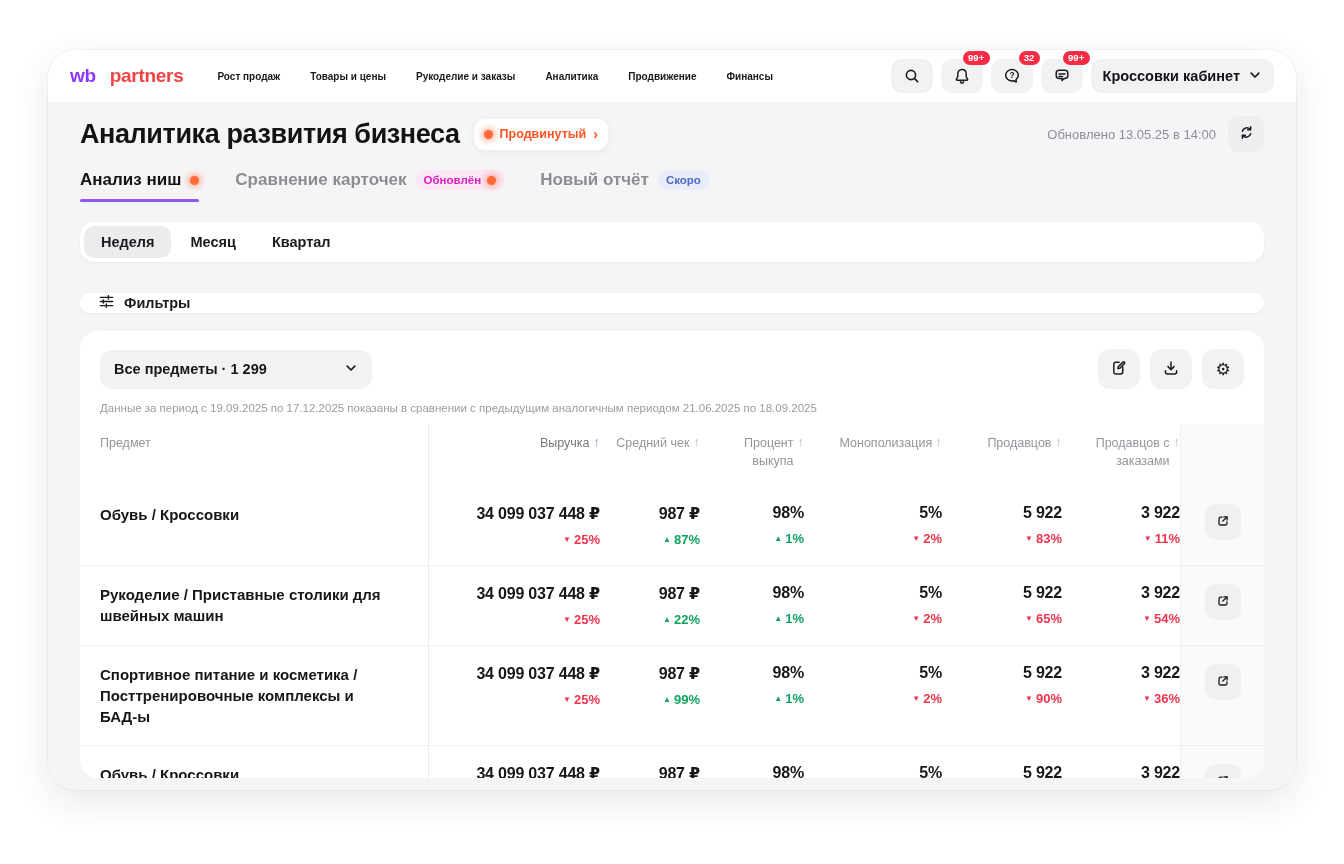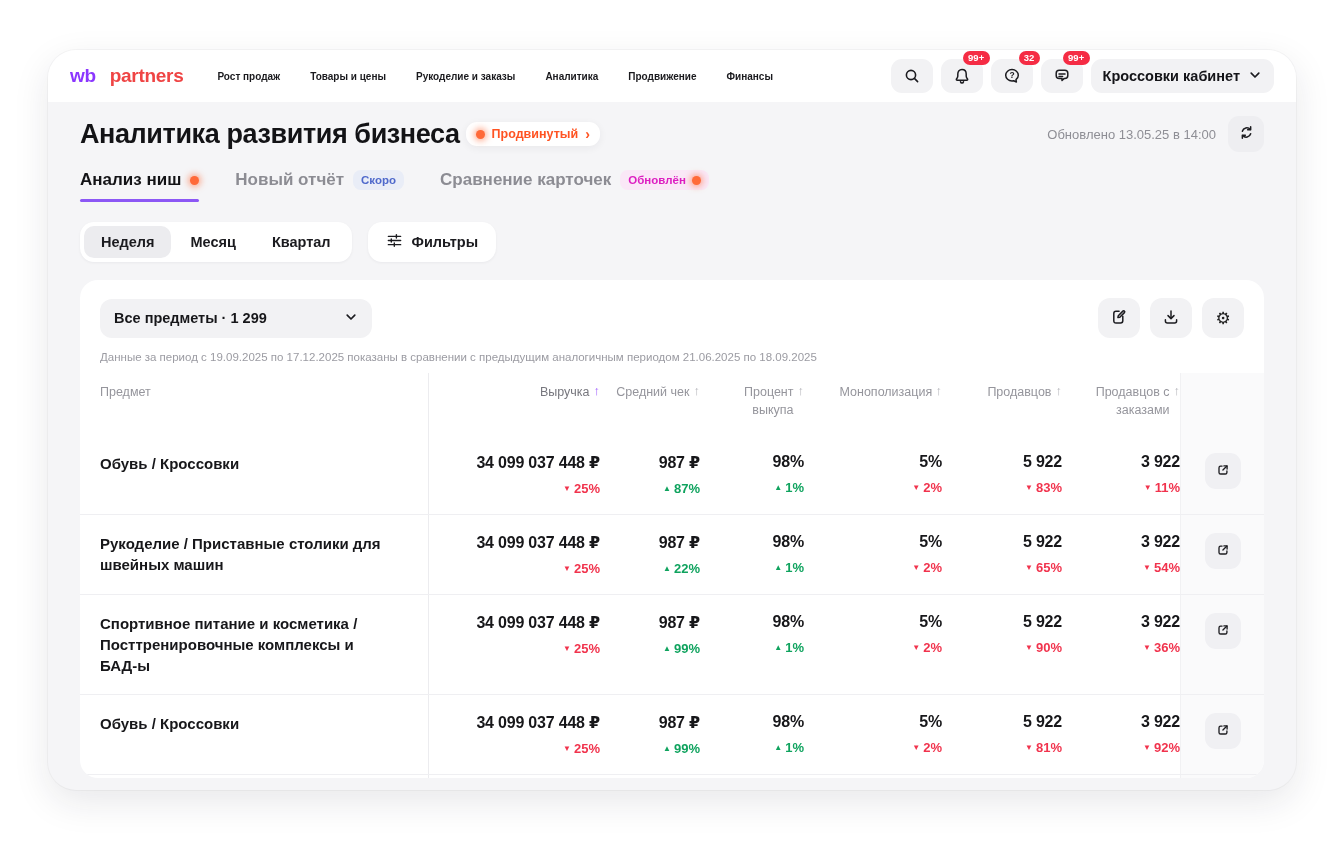--- a/index.html
+++ b/index.html
@@ -22,21 +22,21 @@
   .icon-btn svg { display:block; }
   .nav-badge { position:absolute; top:-8px; right:-7px; background:#f52c44; color:#fff; font-size:9.5px;
     font-weight:700; border-radius:9px; padding:2px 5px; line-height:1.1; letter-spacing:.2px; }
   .account-btn { display:flex; align-items:center; gap:8px; background:#f2f2f4; border:none; border-radius:11px;
     height:34px; padding:0 12px; font-size:14.5px; font-weight:600; color:#141418; cursor:pointer; white-space:nowrap; }
 
   
   .content { flex:1; padding:14px 32px 12px; display:flex; flex-direction:column; min-height:0; }
 
   .page-header { display:flex; align-items:center; justify-content:space-between; }
-  .title-wrap { display:flex; align-items:center; gap:6px; }
+  .title-wrap { display:flex; gap:14px; }
   h1 { font-size:27px; font-weight:700; letter-spacing:-.4px; color:#131316; }
   .plan-badge { display:flex; align-items:center; gap:7px; background:#fff; border-radius:11px; padding:5px 10px;
     box-shadow:0 2px 8px rgba(30,30,50,.06); cursor:pointer; }
   .glow-dot { width:9px; height:9px; border-radius:50%; background:#ff6a39;
     box-shadow:0 0 6px 2px rgba(255,106,57,.55); flex:0 0 auto; }
   .plan-badge .plan-label { font-size:12.5px; font-weight:700; color:#ff5322; }
   .plan-badge .chev { font-size:14px; font-weight:700; color:#ff5322; line-height:1; }
   .updated-wrap { display:flex; align-items:center; gap:12px; }
   .updated-text { font-size:13px; color:#8e8e95; }
   .refresh-btn { width:36px; height:36px; border:none; border-radius:11px; background:#eeeef1;
@@ -47,21 +47,21 @@
   .tab { position:relative; display:flex; align-items:center; gap:9px; font-size:17px; font-weight:600;
     color:#8c8c93; cursor:pointer; padding-bottom:12px; }
   .tab.active { color:#131316; font-weight:700; }
   .tab.active::after { content:""; position:absolute; left:0; right:0; bottom:0; height:3px;
     border-radius:2px; background:#8c57f5; }
   .tab-badge { font-size:11.5px; font-weight:700; padding:4px 8px; border-radius:8px; display:flex; align-items:center; gap:6px; }
   .tab-badge.updated { background:#fae8f7; color:#dd1ec1; }
   .tab-badge.soon { background:#e9edf7; color:#4f69cb; }
 
   
-  .period-row { display:flex; gap:16px; margin-top:20px; }
+  .period-row { display:flex; gap:31px; margin-top:20px;flex-direction:column; }
   .segmented { display:flex; background:#fff; border-radius:14px; padding:4px; gap:2px;
     box-shadow:0 1px 3px rgba(25,25,45,.05); }
   .seg-btn { border:none; background:transparent; border-radius:10px; padding:8px 17px; font-size:14.5px;
     font-weight:600; color:#1b1b1f; cursor:pointer; font-family:inherit; }
   .seg-btn.selected { background:#ececef; }
   .filters-btn { display:flex; align-items:center; gap:9px; background:#fff; border:none; border-radius:14px;
     padding:0 18px; font-size:14.5px; font-weight:600; color:#1b1b1f; cursor:pointer;
     box-shadow:0 1px 3px rgba(25,25,45,.05); font-family:inherit; }
 
   
@@ -197,29 +197,29 @@
         </button>
       </div>
     </div>
 
     <div class="tabs">
       <div class="tab active">
         <span>Анализ ниш</span>
         <span class="glow-dot"></span>
       </div>
       <div class="tab">
-        <span>Новый отчёт</span>
-        <span class="tab-badge soon">Скоро</span>
-      </div>
-      <div class="tab">
         <span>Сравнение карточек</span>
         <span class="tab-badge updated">
           <span>Обновлён</span>
           <span class="glow-dot"></span>
         </span>
+      </div>
+      <div class="tab">
+        <span>Новый отчёт</span>
+        <span class="tab-badge soon">Скоро</span>
       </div>
     </div>
 
     <div class="period-row">
       <div class="segmented">
         <button class="seg-btn selected">Неделя</button>
         <button class="seg-btn">Месяц</button>
         <button class="seg-btn">Квартал</button>
       </div>
       <button class="filters-btn">

